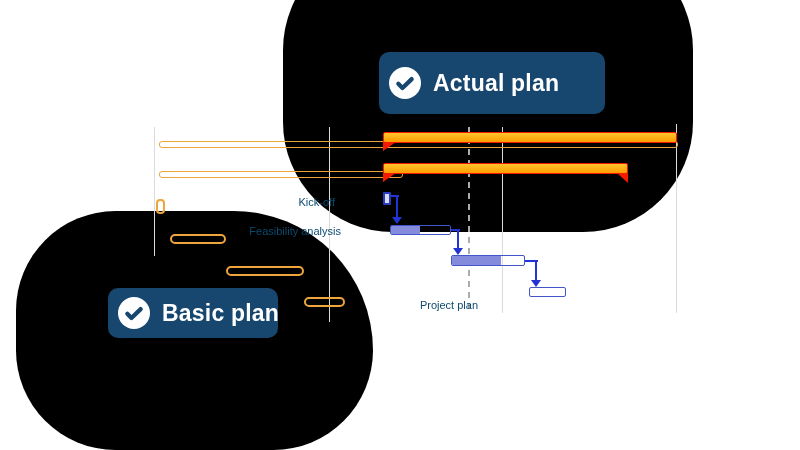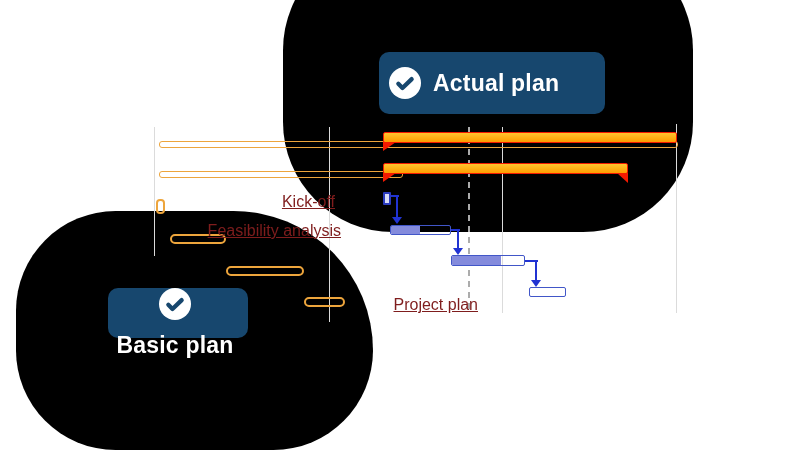--- a/index.html
+++ b/index.html
@@ -26,29 +26,29 @@
   .milestone-blue{border:2px solid #2A3BBE;background:#D7DBF6;border-radius:1px;}
   .slip{position:absolute;width:0;height:0;}
   .slip-left{border-top:9px solid #F41A00;border-right:13px solid transparent;}
   .slip-right{border-top:10px solid #F41A00;border-left:11px solid transparent;}
   .conn-h,.conn-v{position:absolute;background:#2133D2;}
   .conn-h{height:2px;}
   .conn-v{width:2px;}
   .conn-arrow{position:absolute;width:0;height:0;
               border-left:5px solid transparent;border-right:5px solid transparent;
               border-top:7px solid #2133D2;}
-  .task-label{position:absolute;color:#7f1d1d;font-size:16px;line-height:14px;white-space:nowrap;text-decoration:underline;}
+  .task-label{position:absolute;color:#0c4a6e;font-size:11px;line-height:14px;white-space:nowrap;}
 
   
   .badge{position:absolute;display:flex;align-items:center;gap:12px;background:#17476E;
          border-radius:10px;box-sizing:border-box;padding:0 16px 0 10px;
          color:#ffffff;font-weight:bold;font-size:23px;letter-spacing:.2px;
          box-shadow:0 3px 6px rgba(0,0,0,.25);}
   .badge-actual{left:379px;top:52px;width:226px;height:62px;}
-  .badge-basic{left:108px;top:288px;width:140px;height:50px;flex-direction:column;}
+  .badge-basic{left:108px;top:288px;width:170px;height:50px;}
   .badge-circle{display:flex;width:32px;height:32px;flex:0 0 32px;}
   .badge-label{white-space:nowrap;}
 </style>
 </head>
 <body>
 
 <div class="stage">
   <div class="blob blob-top"></div>
   <div class="blob blob-bottom"></div>
 

